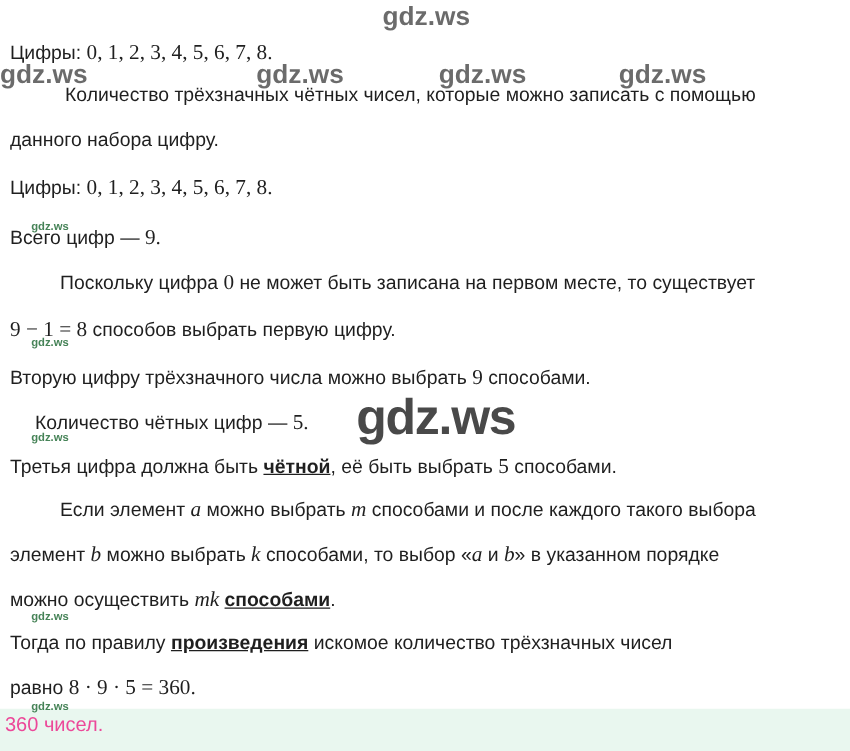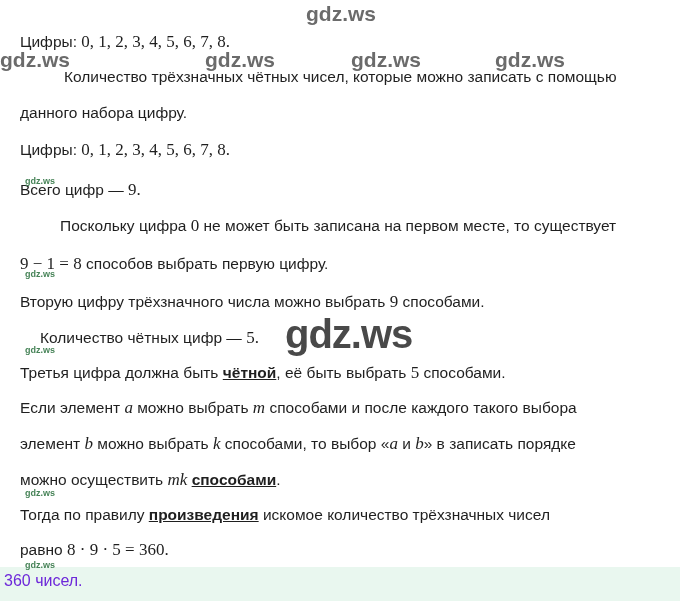--- a/index.html
+++ b/index.html
@@ -27,21 +27,21 @@
     width: 680px;
     padding: 0;
   }
   .line {
     font-family: "Liberation Sans", sans-serif;
     font-size: 15.5px;
     color: #1f1f1f;
     padding: 0 4px;
     white-space: nowrap;
     position: absolute;
-    left: 16px;
+    left: 4px;
   }
   .math {
     font-family: "Liberation Serif", serif;
     font-style: italic;
     font-size: 17px;
   }
   .num {
     font-family: "Liberation Serif", serif;
     font-style: normal;
     font-size: 17px;
@@ -83,43 +83,43 @@
     width: 680px;
     height: 34px;
     background: #e9f7ef;
   }
   .answer-text {
     position: absolute;
     left: 4px;
     top: 572px;
     font-family: "Liberation Sans", sans-serif;
     font-size: 16px;
-    color: #6d28d9;
+    color: #ec4899;
   }
 </style>
 </head>
 <body>
 
 <div class="page">
 
   <div class="answer-band"></div>
 
   <div class="content">
       <div class="line" style="top: 32px;"><span>Цифры: </span><span class="num">0, 1, 2, 3, 4, 5, 6, 7, 8.</span></div>
       <div class="line" style="top: 68px; padding-left: 48px;"><span>Количество трёхзначных чётных чисел, которые можно записать с помощью</span></div>
       <div class="line" style="top: 104px;"><span>данного набора цифру.</span></div>
       <div class="line" style="top: 140px;"><span>Цифры: </span><span class="num">0, 1, 2, 3, 4, 5, 6, 7, 8.</span></div>
       <div class="line" style="top: 180px;"><span>Всего цифр — </span><span class="num">9.</span></div>
       <div class="line" style="top: 216px; margin-left: 40px;"><span>Поскольку цифра </span><span class="num">0</span><span> не может быть записана на первом месте, то существует</span></div>
       <div class="line" style="top: 254px;"><span class="num">9 − 1 = 8</span><span> способов выбрать первую цифру.</span></div>
       <div class="line" style="top: 292px;"><span>Вторую цифру трёхзначного числа можно выбрать </span><span class="num">9</span><span> способами.</span></div>
       <div class="line" style="top: 328px; padding-left: 24px;"><span>Количество чётных цифр — </span><span class="num">5.</span></div>
       <div class="line" style="top: 363px;"><span>Третья цифра должна быть </span><span class="bold">чётной</span><span>, её быть выбрать </span><span class="num">5</span><span> способами.</span></div>
-      <div class="line" style="top: 398px;"><span>Если элемент </span><span class="math">a</span><span> можно выбрать </span><span class="math">m</span><span> способами и после каждого такого выбора</span></div>
-      <div class="line" style="top: 434px;"><span>элемент </span><span class="math">b</span><span> можно выбрать </span><span class="math">k</span><span> способами, то выбор «</span><span class="math">a</span><span> и </span><span class="math">b</span><span>» в записать порядке</span></div>
+      <div class="line" style="top: 398px; margin-left: 40px;"><span>Если элемент </span><span class="math">a</span><span> можно выбрать </span><span class="math">m</span><span> способами и после каждого такого выбора</span></div>
+      <div class="line" style="top: 434px;"><span>элемент </span><span class="math">b</span><span> можно выбрать </span><span class="math">k</span><span> способами, то выбор «</span><span class="math">a</span><span> и </span><span class="math">b</span><span>» в указанном порядке</span></div>
       <div class="line" style="top: 470px;"><span>можно осуществить </span><span class="math">mk</span><span> </span><span class="bold">способами</span><span>.</span></div>
       <div class="line" style="top: 506px;"><span>Тогда по правилу </span><span class="bold">произведения</span><span> искомое количество трёхзначных чисел</span></div>
       <div class="line" style="top: 540px;"><span>равно </span><span class="num">8 · 9 · 5 = 360.</span></div>
     </div>
 
   <div class="answer-text">360 чисел.</div>
 
 <div class="wm-med" style="left: 306px; top: 2px;">gdz.ws</div>
     <div class="wm-med" style="left: 0px; top: 48px;">gdz.ws</div>
     <div class="wm-med" style="left: 205px; top: 48px;">gdz.ws</div>

